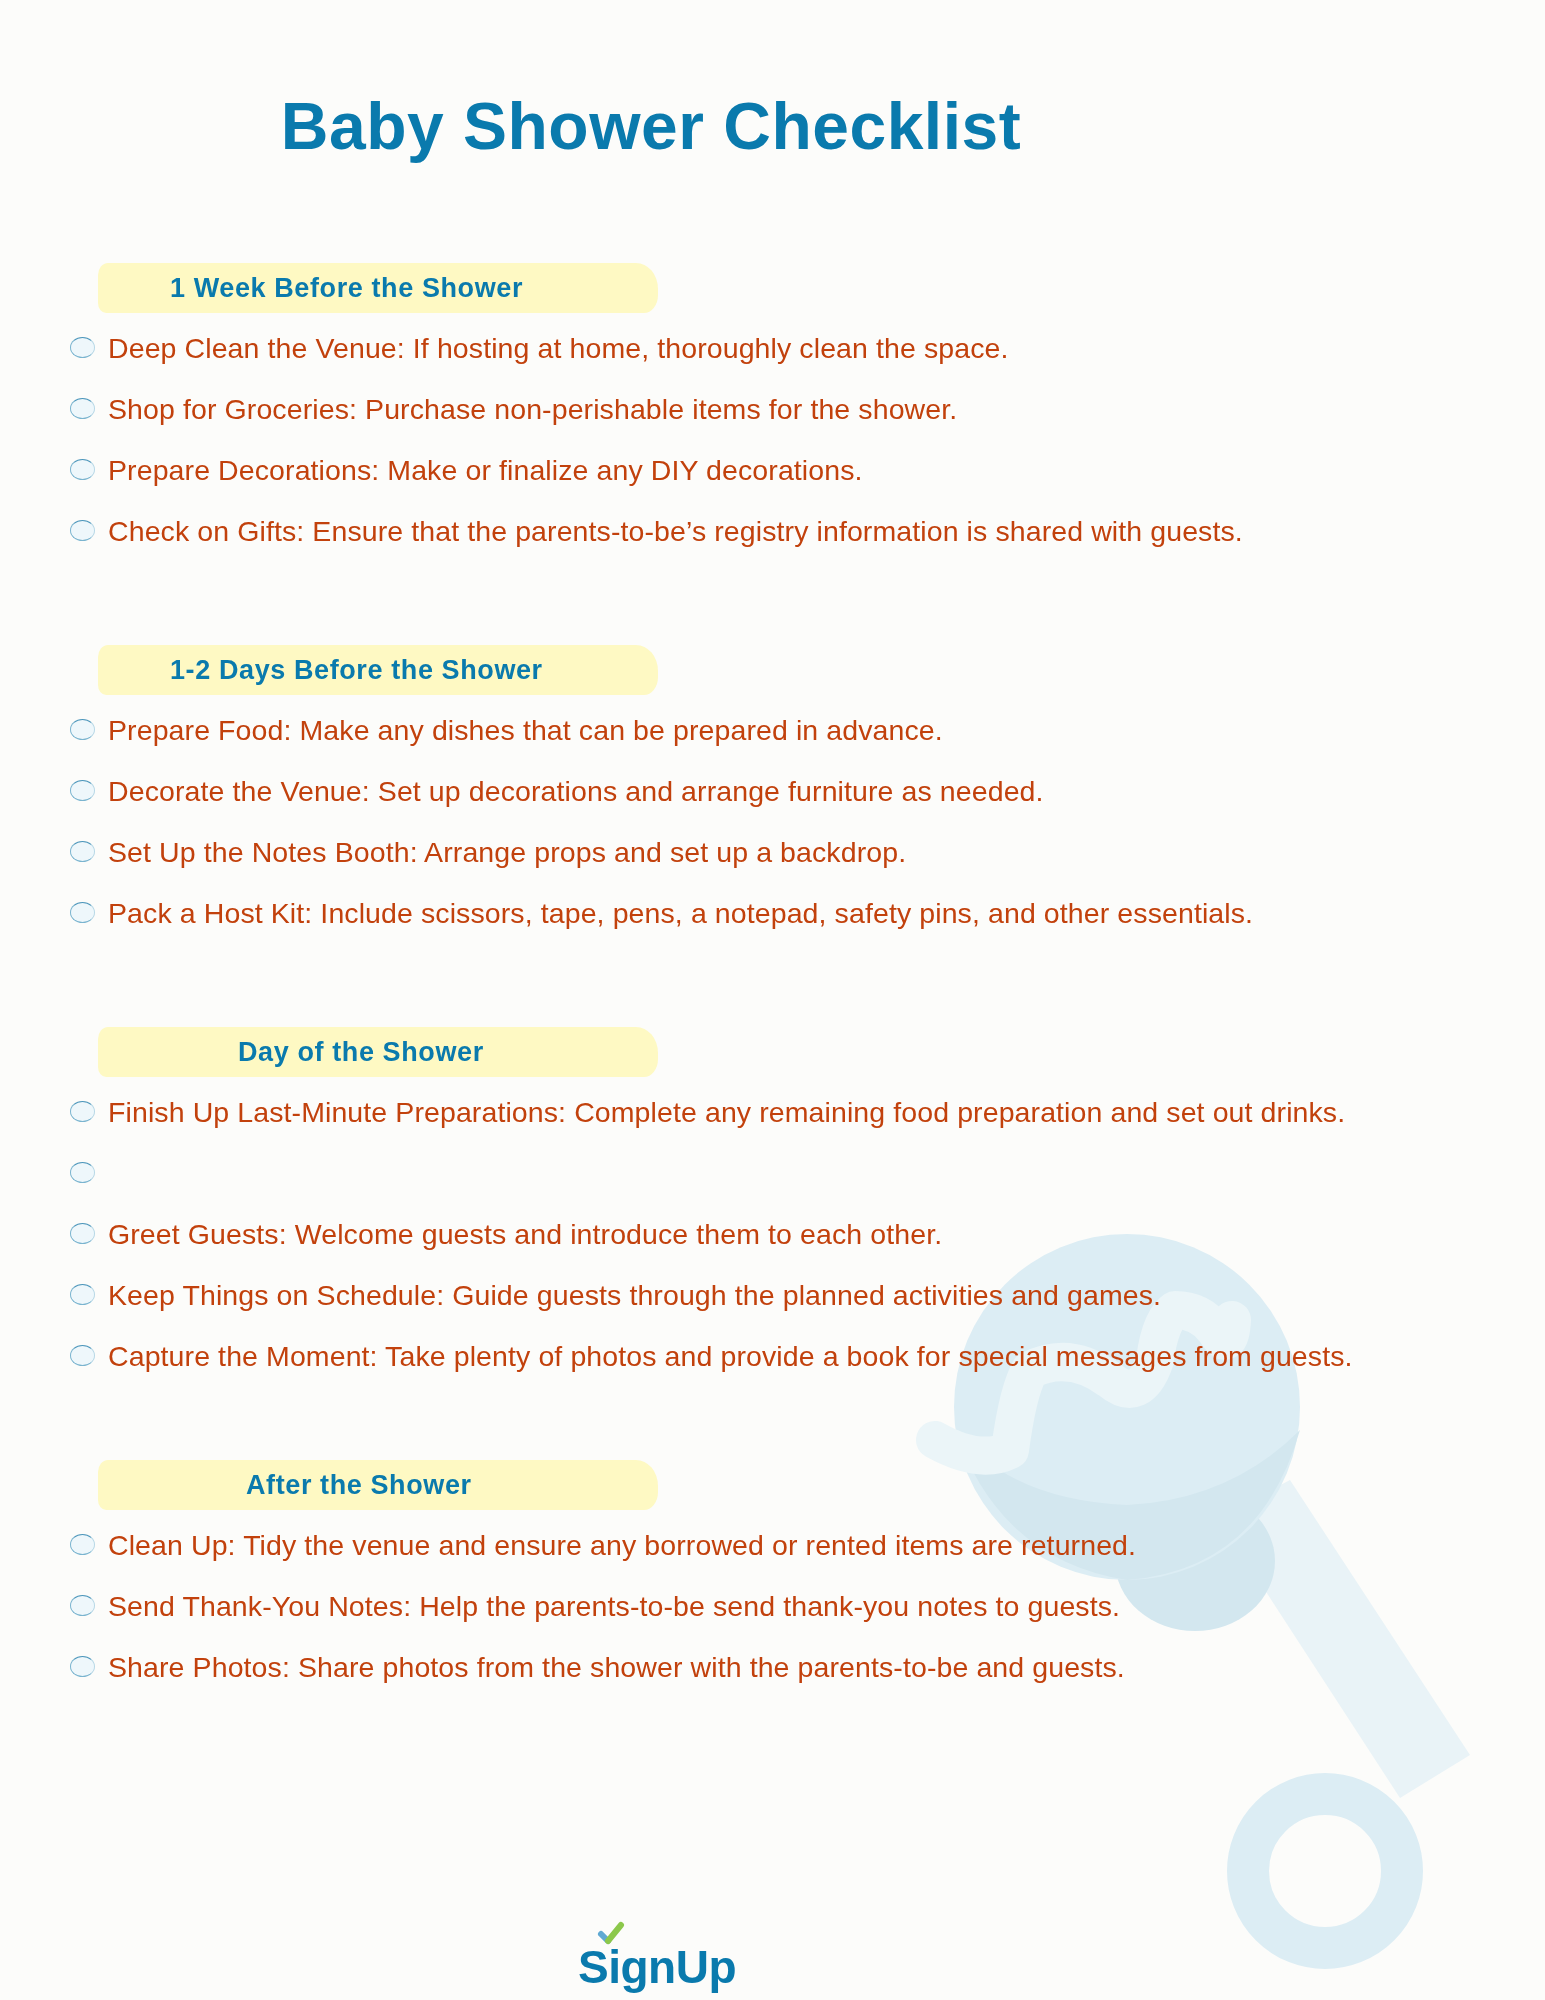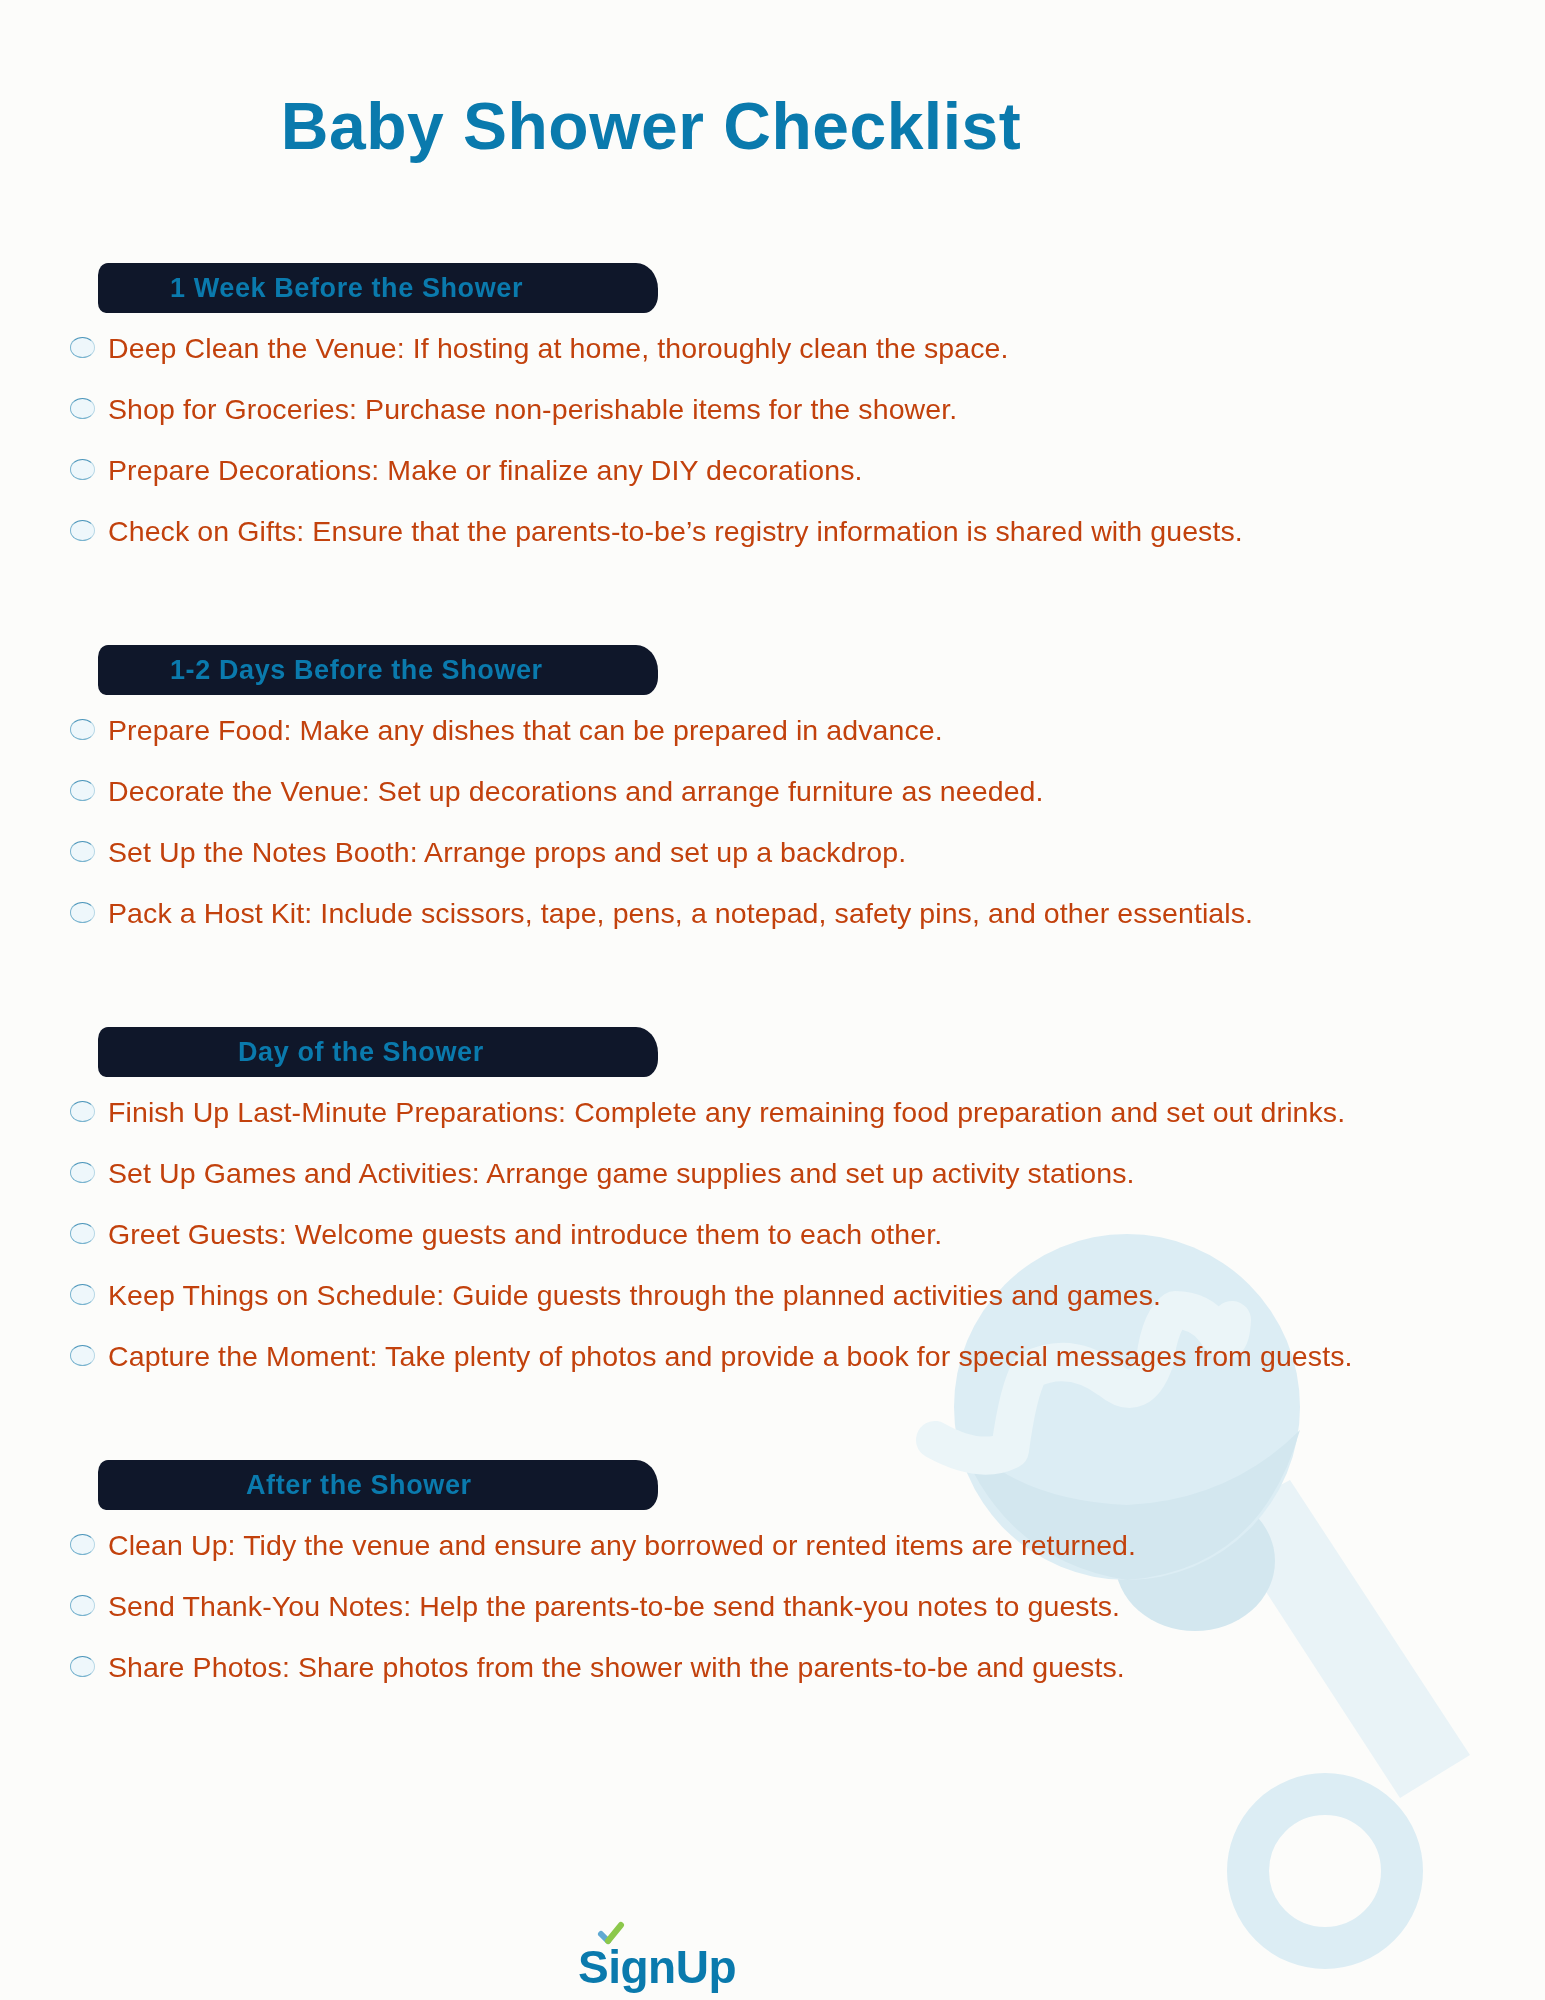--- a/index.html
+++ b/index.html
@@ -12,21 +12,21 @@
     }
     .rattle { position: absolute; left: 0; top: 0; width: 1545px; height: 2000px; z-index: 0; pointer-events: none; }
     .title {
       position: absolute; left: 0; width: 1302px; top: 88px;
       text-align: center; font-size: 66px; font-weight: 700;
       color: #0a7aad; letter-spacing: 0.5px; z-index: 2;
     }
     .section { position: absolute; left: 0; width: 1545px; z-index: 2; }
     .sec-header {
       position: absolute; left: 98px; width: 560px; height: 50px;
-      background: #0f172a;
+      background: #fef9c3;
       border-radius: 10px 22px 14px 8px / 12px 26px 18px 10px;
     }
     .sec-header span {
       position: absolute; top: 0; line-height: 50px;
       font-size: 27px; font-weight: 700; color: #0a7aad;
       letter-spacing: 0.6px;
     }
     .items { position: absolute; left: 0; top: 66px; width: 1545px; }
     .item { position: relative; height: 61px; display: block; }
     .check {
@@ -122,21 +122,20 @@
   <div class="sec-header">
     <span style="left:140px;">Day of the Shower</span>
   </div>
   <div class="items">
     <div class="item">
         <span class="check"></span>
         <span class="item-text">Finish Up Last-Minute Preparations: Complete any remaining food preparation and set out drinks.</span>
       </div>
     <div class="item">
         <span class="check"></span>
-        <span class="item-text">Set Up Games and Activities: Arrange game supplies and set up activity stations.</span>
       </div>
     <div class="item">
         <span class="check"></span>
         <span class="item-text">Greet Guests: Welcome guests and introduce them to each other.</span>
       </div>
     <div class="item">
         <span class="check"></span>
         <span class="item-text">Keep Things on Schedule: Guide guests through the planned activities and games.</span>
       </div>
     <div class="item">

